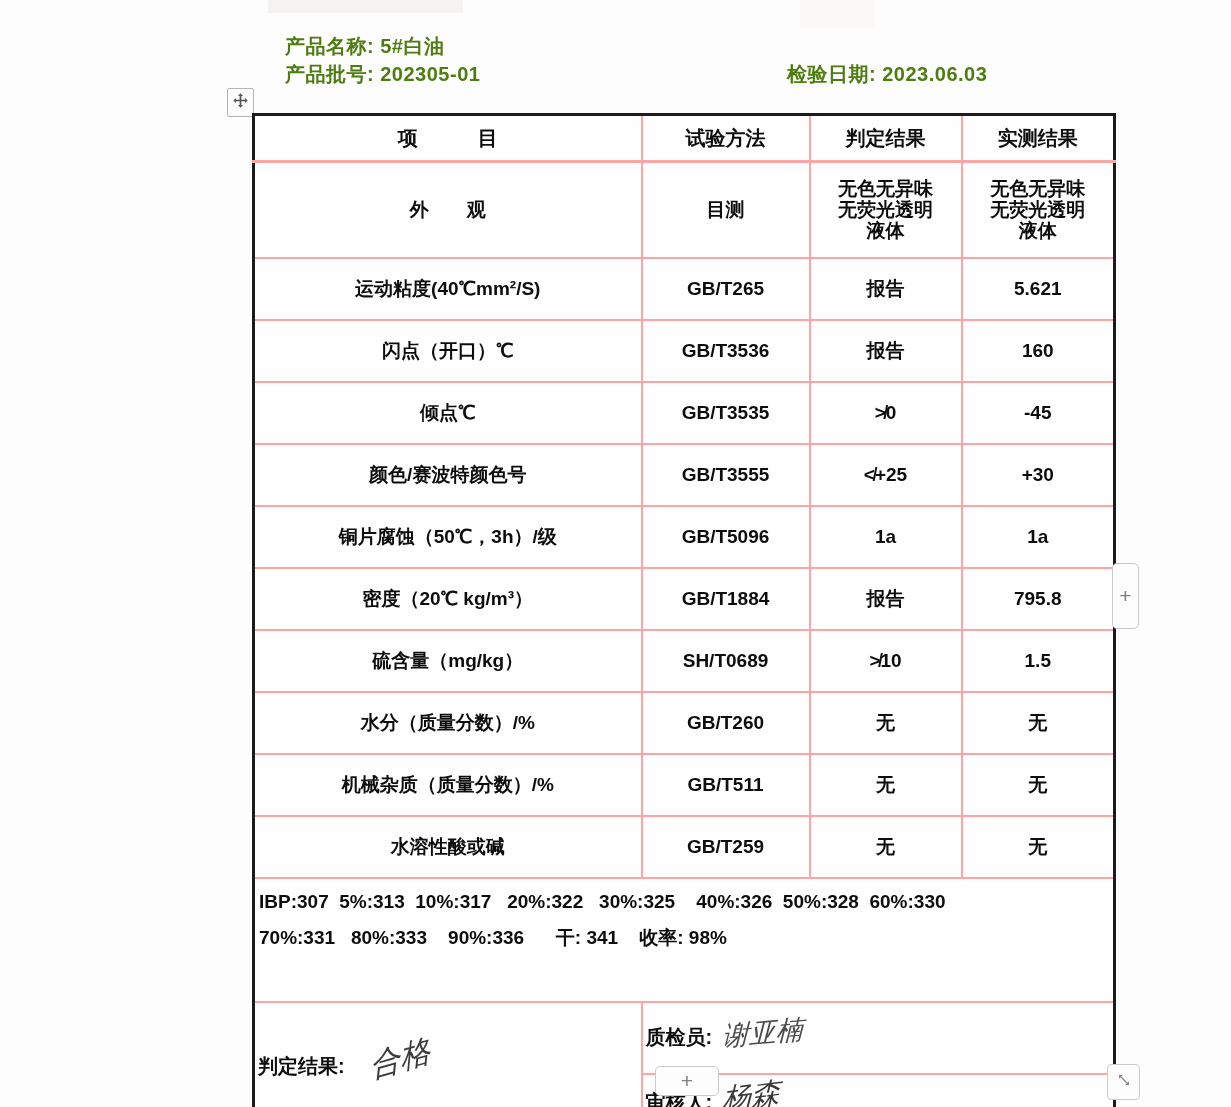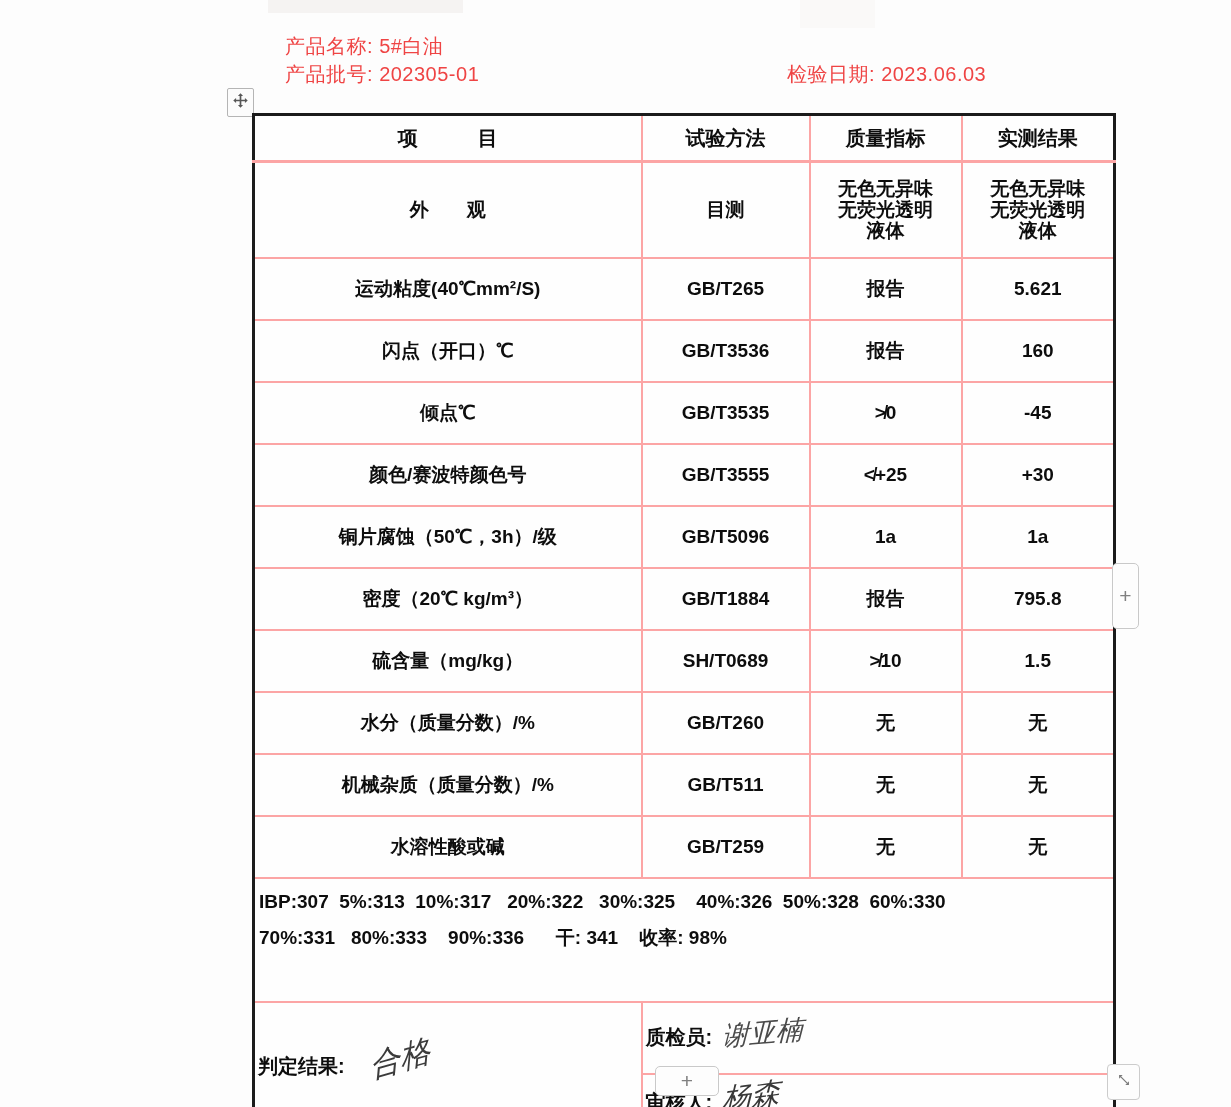--- a/index.html
+++ b/index.html
@@ -11,21 +11,21 @@
     height: 1107px;
     background: #fdfdfd;
     overflow: hidden;
   }
   
   .smudge { position: absolute; pointer-events: none; }
   .smudge.s1 { left: 268px; top: 0; width: 195px; height: 13px; background: #f5f3f2; }
   .smudge.s2 { left: 800px; top: 0; width: 75px; height: 28px; background: #faf9f8; }
 
   
-  .doc-header { position: absolute; font-weight: normal; font-size: 20px; color: #ef4444; letter-spacing: 0.5px; white-space: nowrap; }
+  .doc-header { position: absolute; font-weight: bold; font-size: 20px; color: #4d7c0f; letter-spacing: 0.5px; white-space: nowrap; }
   .hdr-name  { left: 285px; top: 33px; }
   .hdr-batch { left: 285px; top: 61px; }
   .hdr-date  { left: 787px; top: 61px; }
 
   
   .move-handle {
     position: absolute; left: 227px; top: 88px; width: 27px; height: 29px;
     border: 1px solid #b5b5b5; background: #fcfcfc; border-radius: 2px;
     display: flex; align-items: center; justify-content: center;
   }
@@ -106,21 +106,21 @@
     <colgroup>
         <col style="width:388px">
         <col style="width:168px">
         <col style="width:152px">
         <col style="width:153px">
       </colgroup>
     <tbody>
       <tr class="r-head">
         <td>项　　　目</td>
         <td>试验方法</td>
-        <td>质量指标</td>
+        <td>判定结果</td>
         <td>实测结果</td>
       </tr>
       <tr class="r-appear">
         <td>外　　观</td>
         <td class="method">目测</td>
         <td>无色无异味
 无荧光透明
 液体</td>
         <td>无色无异味
 无荧光透明

